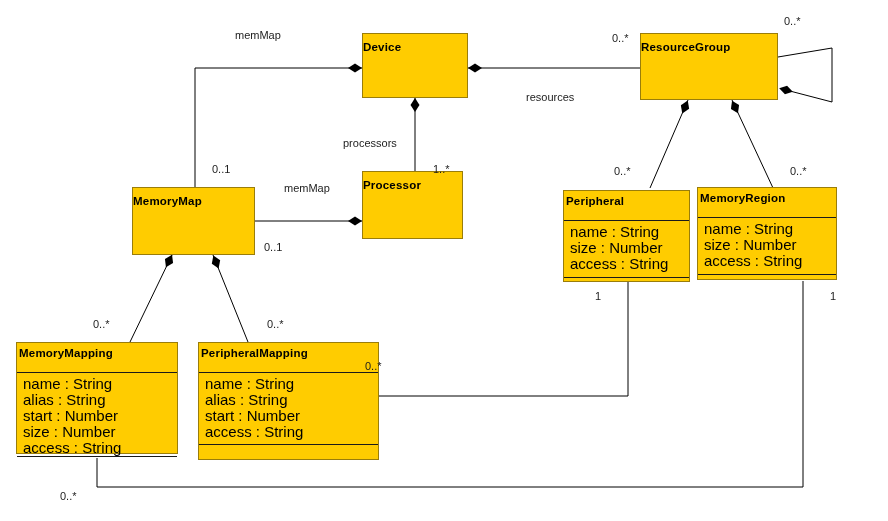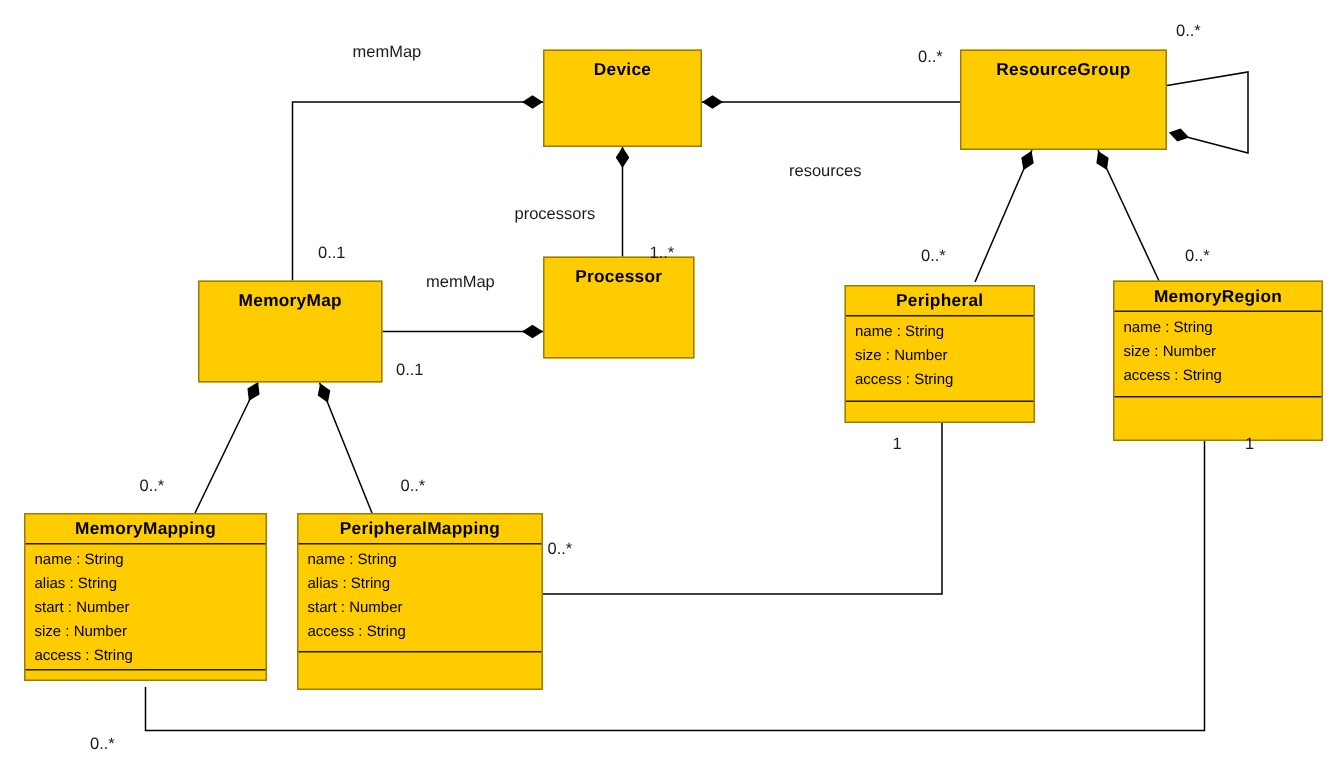--- a/index.html
+++ b/index.html
@@ -8,29 +8,29 @@
     font-family:"Liberation Sans",sans-serif;
   }
   .wires{position:absolute;left:0;top:0;}
   .uml-class{
     position:absolute;box-sizing:border-box;
     background:var(--node-fill,#FFCC00);
     border:1px solid var(--node-border,#9a7d0a);
     display:flex;flex-direction:column;color:#000;
   }
   .uml-title{
-    font-weight:bold;font-size:11.5px;text-align:center;
+    font-weight:bold;font-size:11.5px;
     padding-top:7px;flex:0 0 auto;color:#000;letter-spacing:0.2px;
   }
   .uml-class.compartments .uml-title{
-    padding:4px 2px 3px;border-bottom:1px solid #1a1a1a;
+    padding:4px 2px 13px;border-bottom:1px solid #1a1a1a;
   }
   .uml-attrs{
     border-bottom:1px solid #1a1a1a;box-sizing:border-box;
-    padding:3px 16px 0 6px;font-size:10px;line-height:16px;flex:0 0 auto;
+    padding:3px 16px 0 6px;font-size:15px;line-height:16px;flex:0 0 auto;
     overflow:hidden;
   }
   .attr{white-space:nowrap;}
   .uml-ops{flex:1 1 auto;}
   .lbl{
     position:absolute;font-size:11px;color:#1c1c1c;white-space:nowrap;
   }
 </style>
 </head>
 <body>
@@ -86,21 +86,21 @@
   <div class="uml-class compartments" style="left:563px;top:190px;width:127px;height:92px">
     <div class="uml-title">Peripheral</div>
     <div class="uml-attrs" style="height:57px">
       <div class="attr">name : String</div>
       <div class="attr">size : Number</div>
       <div class="attr">access : String</div>
     </div>
     <div class="uml-ops"></div>
   </div>
 
-  <div class="uml-class compartments" style="left:742px;top:187px;width:140px;height:107px">
+  <div class="uml-class compartments" style="left:697px;top:187px;width:140px;height:93px">
     <div class="uml-title">MemoryRegion</div>
     <div class="uml-attrs" style="height:57px">
       <div class="attr">name : String</div>
       <div class="attr">size : Number</div>
       <div class="attr">access : String</div>
     </div>
     <div class="uml-ops"></div>
   </div>
 
   <div class="uml-class compartments" style="left:16px;top:342px;width:162px;height:112px">
@@ -108,38 +108,38 @@
     <div class="uml-attrs" style="height:84px">
       <div class="attr">name : String</div>
       <div class="attr">alias : String</div>
       <div class="attr">start : Number</div>
       <div class="attr">size : Number</div>
       <div class="attr">access : String</div>
     </div>
     <div class="uml-ops"></div>
   </div>
 
-  <div class="uml-class compartments" style="left:198px;top:342px;width:164px;height:118px">
+  <div class="uml-class compartments" style="left:198px;top:342px;width:181px;height:118px">
     <div class="uml-title">PeripheralMapping</div>
     <div class="uml-attrs" style="height:72px">
       <div class="attr">name : String</div>
       <div class="attr">alias : String</div>
       <div class="attr">start : Number</div>
       <div class="attr">access : String</div>
     </div>
     <div class="uml-ops"></div>
   </div>
 
   <span class="lbl" style="left:235px;top:29px">memMap</span>
   <span class="lbl" style="left:212px;top:163px">0..1</span>
   <span class="lbl" style="left:284px;top:182px">memMap</span>
   <span class="lbl" style="left:264px;top:241px">0..1</span>
   <span class="lbl" style="left:343px;top:137px">processors</span>
   <span class="lbl" style="left:433px;top:163px">1..*</span>
-  <span class="lbl" style="left:526px;top:108px">resources</span>
+  <span class="lbl" style="left:526px;top:91px">resources</span>
   <span class="lbl" style="left:612px;top:32px">0..*</span>
   <span class="lbl" style="left:784px;top:15px">0..*</span>
   <span class="lbl" style="left:614px;top:165px">0..*</span>
   <span class="lbl" style="left:790px;top:165px">0..*</span>
   <span class="lbl" style="left:595px;top:290px">1</span>
   <span class="lbl" style="left:830px;top:290px">1</span>
   <span class="lbl" style="left:93px;top:318px">0..*</span>
   <span class="lbl" style="left:267px;top:318px">0..*</span>
   <span class="lbl" style="left:365px;top:360px">0..*</span>
   <span class="lbl" style="left:60px;top:490px">0..*</span>

